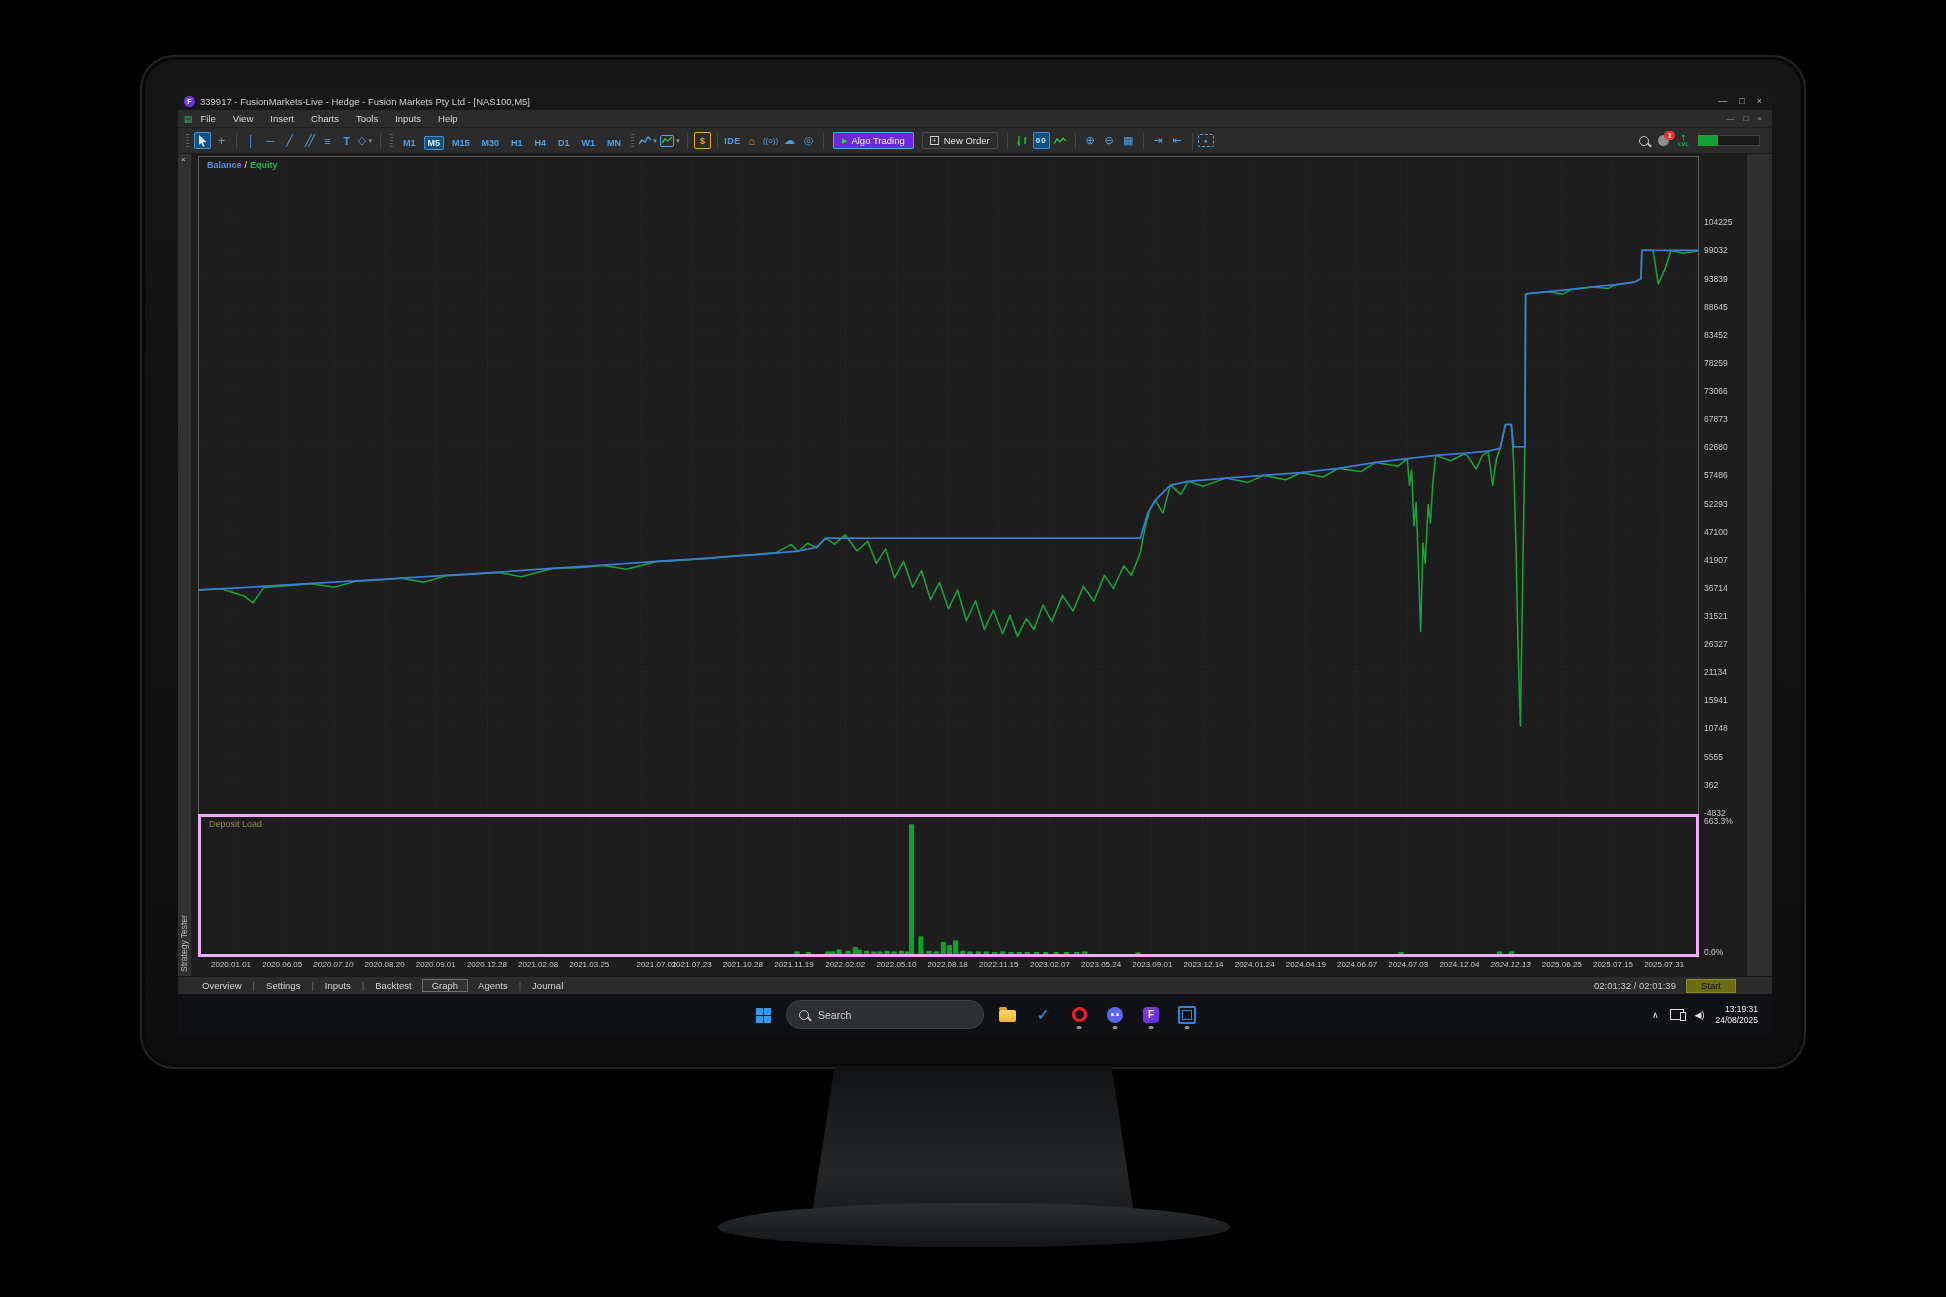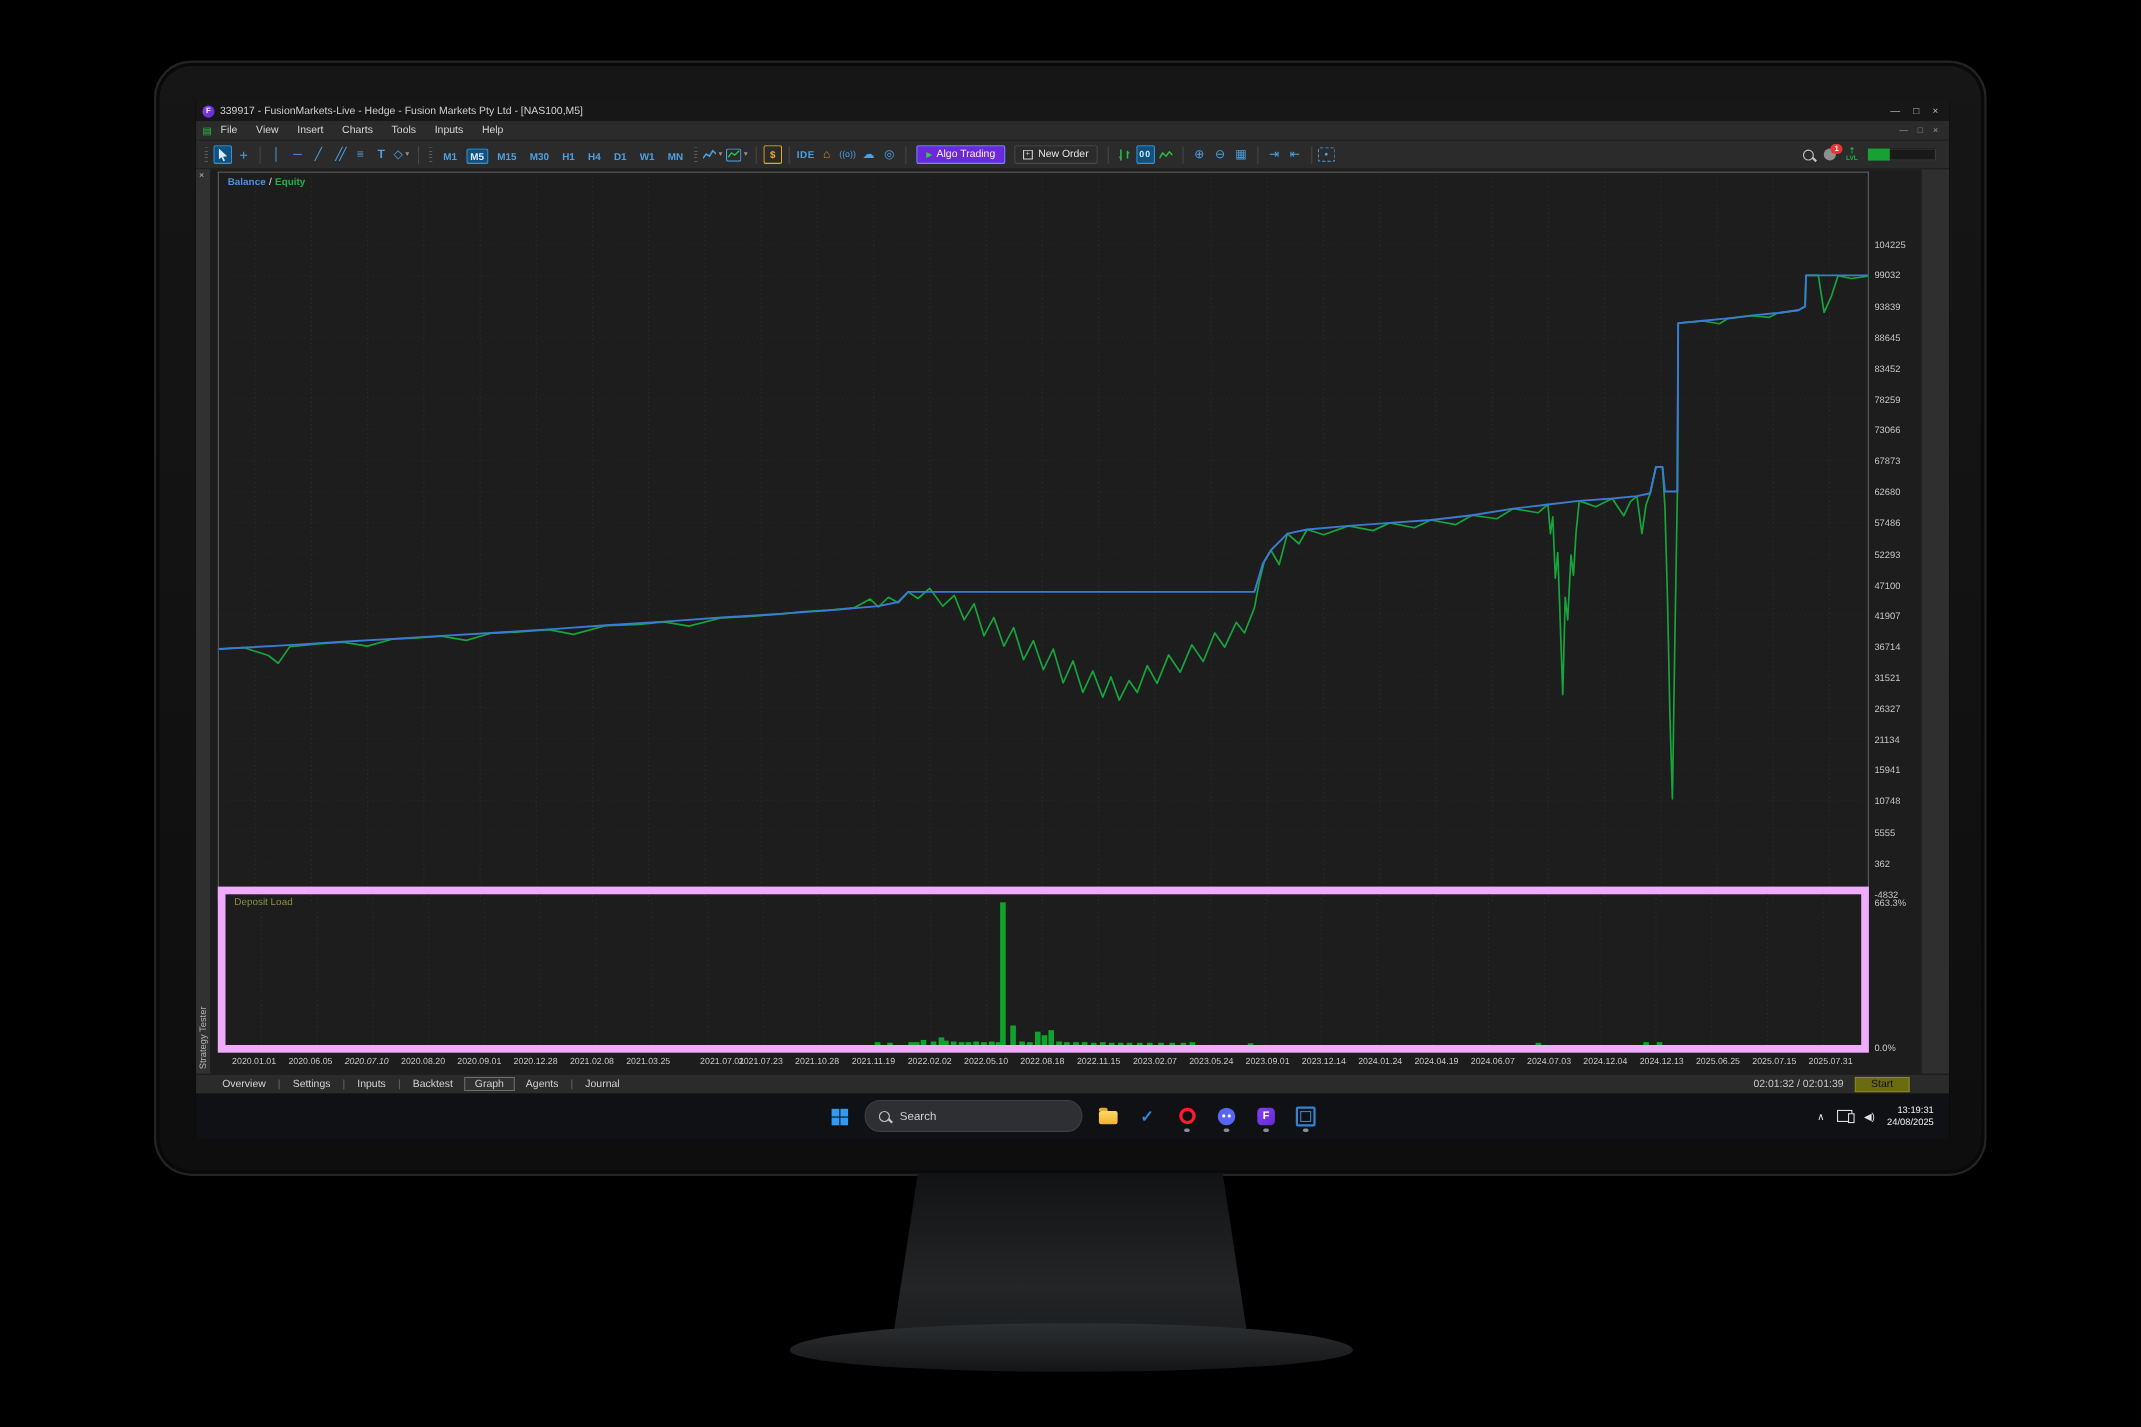--- a/index.html
+++ b/index.html
@@ -66,21 +66,21 @@
   .connfill{width:20px;background:#18a035;}
 
   
   .tester{flex:1 1 auto;display:flex;background:#2b2b2b;min-height:0;}
   .strip{width:13px;flex:0 0 auto;background:#313131;border-right:1px solid #1f1f1f;position:relative;}
   .strip-x{position:absolute;top:1px;left:3px;font-size:8px;color:#bdbdbd;}
   .strip-label{position:absolute;bottom:4px;left:1px;writing-mode:vertical-rl;transform:rotate(180deg);
     font-size:8.5px;color:#b5b5b5;white-space:nowrap;}
   .graph-wrap{flex:1;position:relative;background:#1d1d1d;}
   .plot-main{position:absolute;left:6px;top:2px;right:73px;bottom:156px;border:1px solid #5e5e5e;border-bottom:none;}
-  .plot-dep{position:absolute;left:6px;right:73px;bottom:19px;height:137px;border:7px solid #f0abfc;}
+  .plot-dep{position:absolute;left:6px;right:73px;bottom:19px;height:137px;border:3px solid #f0abfc;}
   .plot-main svg,.plot-dep svg{position:absolute;inset:0;width:100%;height:100%;}
   .legend{position:absolute;top:3px;left:8px;font-size:9px;font-weight:bold;z-index:2;}
   .legend .bal{color:#4f8fe0;}
   .legend .sep2{color:#e6e6e6;font-weight:normal;margin:0 3px;}
   .legend .eq{color:#21b04a;}
   .dep-label{position:absolute;top:2px;left:8px;font-size:9px;color:#8f8f46;z-index:2;}
   .date-row{position:absolute;left:6px;right:73px;bottom:0;height:19px;}
   .date-row span{position:absolute;top:3px;transform:translateX(-50%);font-size:8px;color:#c6c6c6;white-space:nowrap;}
   .y-axis{position:absolute;right:27px;top:2px;bottom:156px;width:46px;}
   .y-axis span{position:absolute;left:5px;font-size:8.5px;color:#c6c6c6;}
@@ -415,21 +415,21 @@
                 <span style="left: 53.35%;">2022.11.15</span>
                 <span style="left: 56.76%;">2023.02.07</span>
                 <span style="left: 60.17%;">2023.05.24</span>
                 <span style="left: 63.58%;">2023.09.01</span>
                 <span style="left: 66.99%;">2023.12.14</span>
                 <span style="left: 70.4%;">2024.01.24</span>
                 <span style="left: 73.81%;">2024.04.19</span>
                 <span style="left: 77.22%;">2024.06.07</span>
                 <span style="left: 80.63%;">2024.07.03</span>
                 <span style="left: 84.04%;">2024.12.04</span>
-                <span style="left: 87.45%;">2024.12.13</span>
+                <span style="left: 87.45%; font-style: italic;">2024.12.13</span>
                 <span style="left: 90.86%;">2025.06.25</span>
                 <span style="left: 94.27%;">2025.07.15</span>
                 <span style="left: 97.68%;">2025.07.31</span>
               </div>
             <div class="y-axis" id="y-axis">
                 <span class="ytick" style="top: calc(9.85% - 4px);">104225</span>
                 <span class="ytick" style="top: calc(14.08% - 4px);">99032</span>
                 <span class="ytick" style="top: calc(18.31% - 4px);">93839</span>
                 <span class="ytick" style="top: calc(22.55% - 4px);">88645</span>
                 <span class="ytick" style="top: calc(26.78% - 4px);">83452</span>

